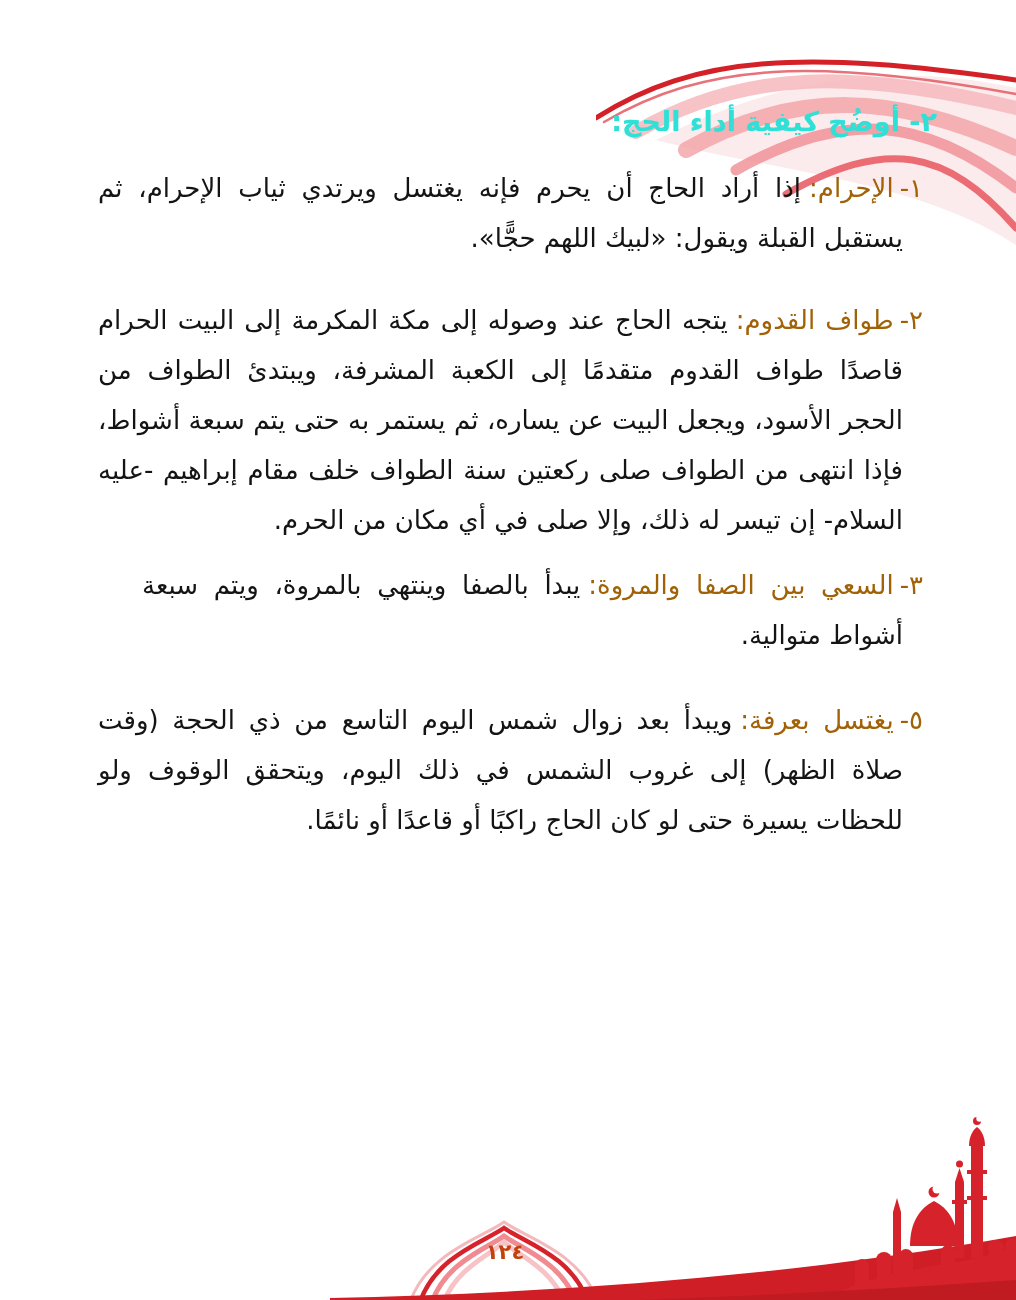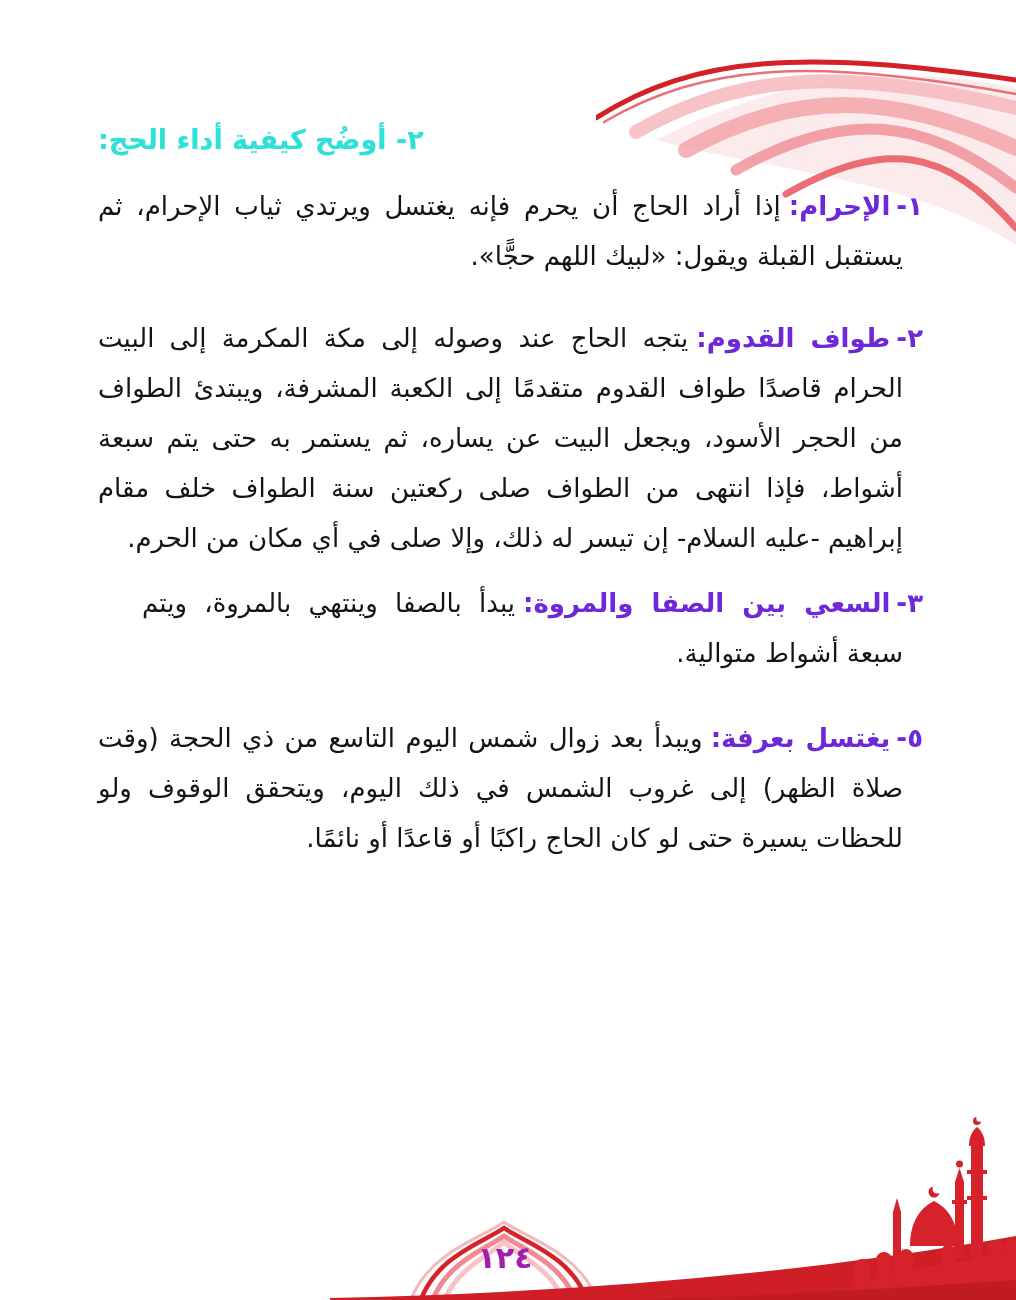--- a/index.html
+++ b/index.html
@@ -13,22 +13,22 @@
   }
   .decor { position:absolute; z-index:1; pointer-events:none; }
   #top-swoosh { top:0; right:0; }
   #bottom-decor { bottom:0; left:0; }
   .content {
     position:relative; z-index:2;
     padding:100px 93px 0 98px;
     direction:rtl;
   }
   .heading {
-    margin:18px -14px 0 0;
-    text-align:left;
+    margin:0 -14px 0 0;
+    text-align:right;
     font-size:27px;
     font-weight:bold;
     line-height:44px;
     color:#2ee0d6;
     text-shadow:0 0 1px rgba(46,224,214,.35);
   }
   .hajj-list { margin:0; padding:0; }
   .item {
     font-size:26px;
     line-height:50px;
@@ -38,28 +38,28 @@
     text-indent:-20px;
     margin:0;
   }
   .item:nth-child(1){ margin-top:19px; }
   .item:nth-child(2){ margin-top:32px; }
   .item:nth-child(3){ margin-top:15px;margin-left:44px; }
   .item:nth-child(4){ margin-top:35px; }
   .item:nth-child(5){ margin-top:33px; }
   .item:nth-child(6){ margin-top:34px; }
   .item:nth-child(7){ margin-top:26px; }
-  .item .num, .item .title { font-weight:bold; color:#6d28d9; }
+  .item .num, .item .title { font-weight:normal; color:#a16207; }
   .item .num { margin-left:6px; }
   .item .title { margin-left:8px; }
   .page-number {
     position:absolute; z-index:3;
     left:450px; top:1240px; width:110px;
     text-align:center;
-    font-size:30px; font-weight:bold; color:#a21caf;
+    font-size:21px; font-weight:bold; color:#c2410c;
     direction:rtl;
   }
 </style>
 </head>
 <body>
 
 <div class="page">
 
   <svg id="top-swoosh" class="decor" width="420" height="250" viewBox="0 0 420 250" aria-hidden="true">
     <path d="M60,140 C200,68 320,66 420,88 L420,245 C320,180 180,172 60,140 Z" fill="#fbe0e2" opacity="0.65"></path>

